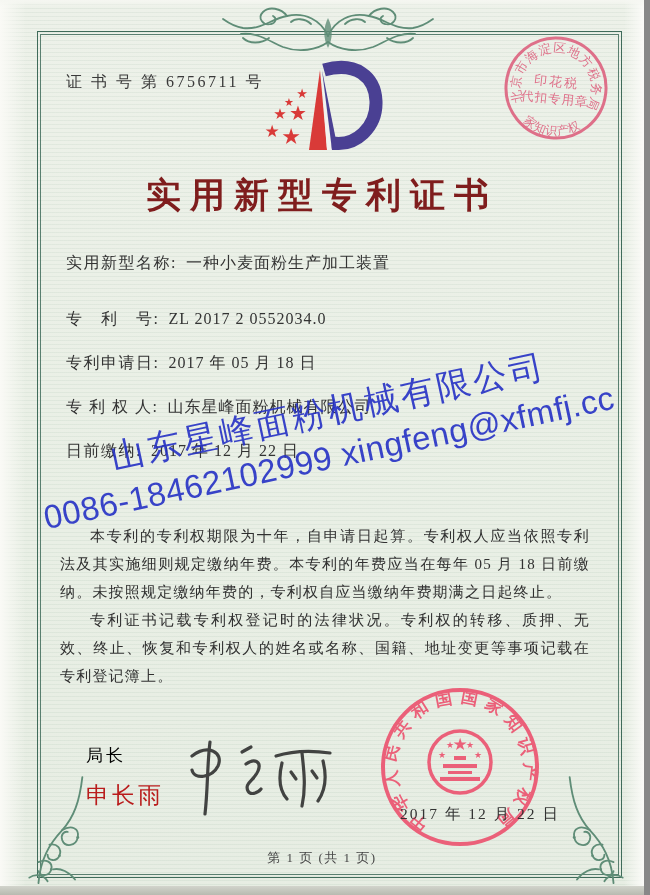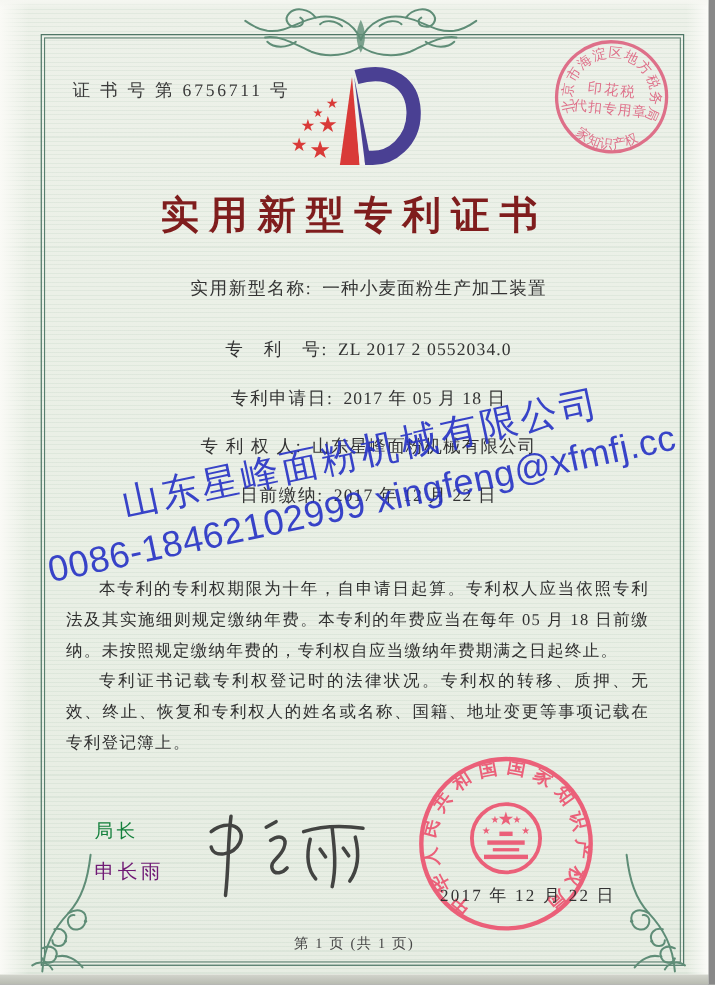--- a/index.html
+++ b/index.html
@@ -19,31 +19,31 @@
   .frame{position:absolute;left:37px;top:31px;width:583px;height:845px;border:1.5px solid #3f6b5a;}
   .frame::after{content:"";position:absolute;inset:2px;border:1px solid rgba(63,107,90,.85);}
   .orn{position:absolute;pointer-events:none;}
   
   .cert-no{position:absolute;left:66px;top:72px;font-size:16px;letter-spacing:2.5px;color:#3a3a3a;}
   .logo{position:absolute;left:258px;top:58px;}
   .cert-title{position:absolute;left:0;right:0;top:172px;text-align:center;
         font-size:35px;font-weight:600;letter-spacing:9px;color:#7f1d1d;}
   
   .fields{position:absolute;left:66px;top:250px;right:40px;}
-  .frow{height:26px;line-height:26px;font-size:16px;letter-spacing:1px;color:#333;text-align:center;}
+  .frow{height:26px;line-height:26px;font-size:16px;letter-spacing:1px;color:#333;}
   .frow .lab{letter-spacing:1.5px;}
   .frow .val{margin-left:9px;}
   .mb-big{margin-bottom:30px;} .mb{margin-bottom:18px;}
   
   .bodytext{position:absolute;left:60px;right:54px;top:522px;font-size:15px;
         line-height:28px;text-align:justify;letter-spacing:1.2px;color:#303030;}
   .bodytext p{margin:0;text-indent:2em;}
   
-  .sig-title{position:absolute;left:86px;top:744px;font-size:17px;letter-spacing:3px;color:#15803d;}
-  .sig-name{position:absolute;left:86px;top:780px;font-size:18px;letter-spacing:3px;color:#701a75;}
+  .sig-title{position:absolute;left:86px;top:744px;font-size:17px;letter-spacing:3px;color:#000000;}
+  .sig-name{position:absolute;left:86px;top:780px;font-size:23px;letter-spacing:3px;color:#b91c1c;}
   .sig-script{position:absolute;left:180px;top:736px;}
   
   .tax-seal{position:absolute;left:498px;top:30px;opacity:.88;transform:rotate(6deg);}
   .auth-seal{position:absolute;left:375px;top:682px;opacity:.92;}
   .seal-date{position:absolute;left:400px;top:804px;font-size:15.5px;font-weight:500;
         letter-spacing:2px;color:#333;}
   .footer{position:absolute;left:0;right:0;top:849px;text-align:center;font-size:13px;
         letter-spacing:1.5px;color:#474747;}
   
   .wm{position:absolute;left:30px;top:452px;width:700px;transform:rotate(-12deg);

